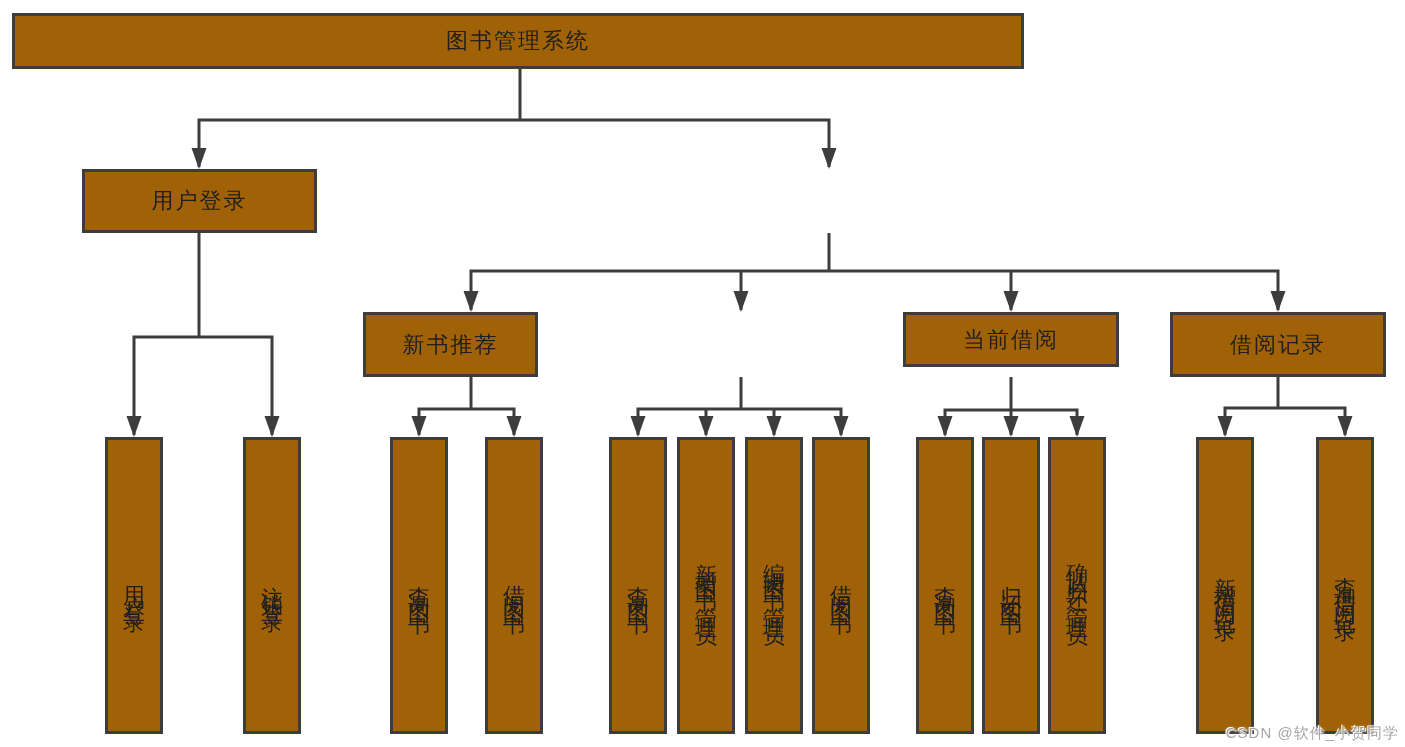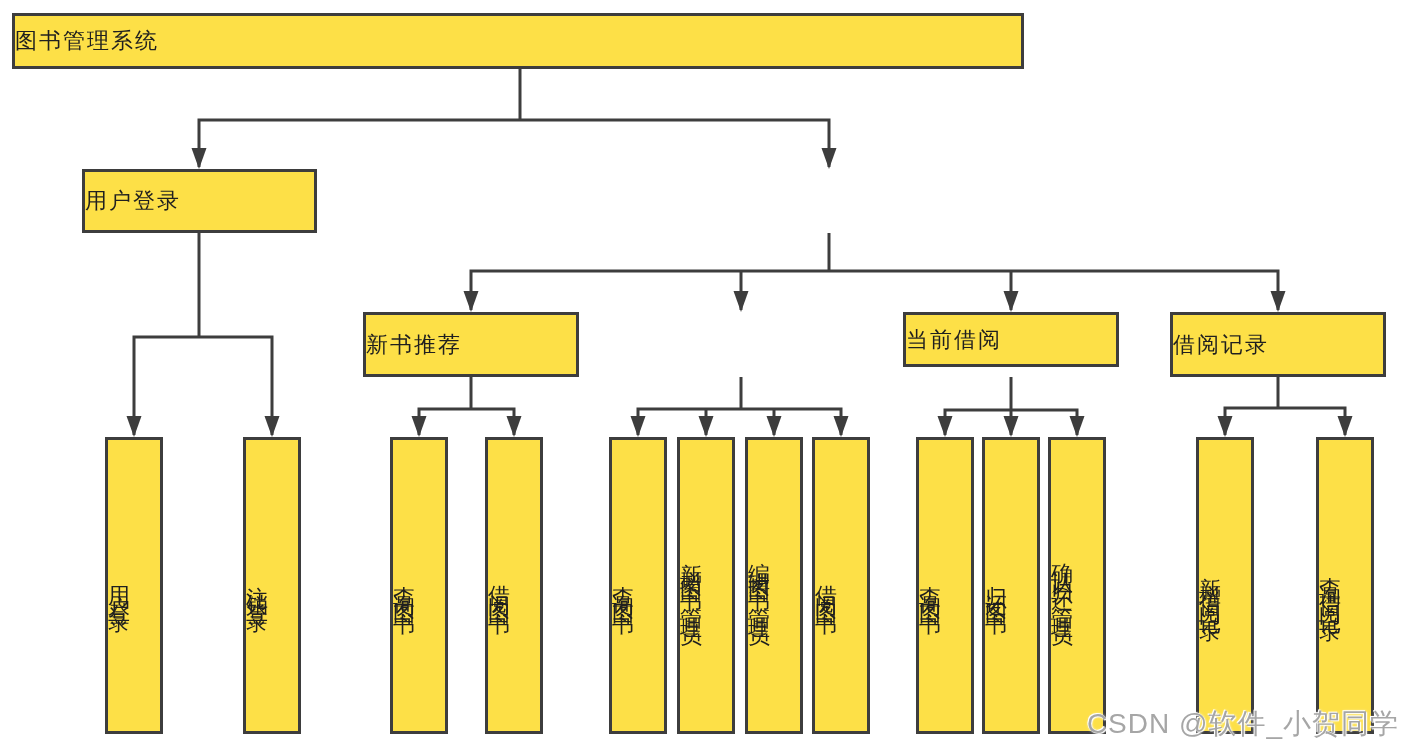--- a/index.html
+++ b/index.html
@@ -7,32 +7,32 @@
     position:relative; width:1405px; height:747px;
     background:var(--background,#ffffff);
     font-family:"Liberation Sans", sans-serif;
     overflow:hidden;
   }
   svg.wires { position:absolute; left:0; top:0; width:1405px; height:747px; }
   svg.wires path { fill:none; stroke:var(--line,#3d3d3d); stroke-width:3; }
   svg.wires polygon { fill:var(--line,#3d3d3d); stroke:none; }
   .node {
     position:absolute; box-sizing:border-box;
-    border:3px solid var(--line,#3d3d3d); background:#fde047;
-    display:flex; align-items:center; justify-content:flex-start;
+    border:3px solid var(--line,#3d3d3d); background:#a16207;
+    display:flex; align-items:center; justify-content:center;
     color:var(--text,#1f1f1f);
   }
   .node .lbl { font-size:22px; letter-spacing:2px; white-space:nowrap; }
   .node.v .lbl {
     writing-mode:vertical-rl; text-orientation:mixed;
     letter-spacing:9px; line-height:1; white-space:normal;
   }
   .watermark {
     position:absolute; right:6px; bottom:4px;
-    font-size:28px; letter-spacing:1px;
+    font-size:15px; letter-spacing:1px;
     color:var(--watermark,#a6a6a6);
     text-shadow:-1px -1px 0 #fff, 1px 1px 1px #fff, 0 0 3px #fff;
   }
 </style>
 </head>
 <body>
 
 <div class="canvas">
 
   <svg class="wires" viewBox="0 0 1405 747">
@@ -85,21 +85,21 @@
   </svg>
 
   <div class="node h" style="left:12px;top:13px;width:1012px;height:56px">
     <span class="lbl">图书管理系统</span>
   </div>
 
   <div class="node h" style="left:82px;top:169px;width:235px;height:64px">
     <span class="lbl">用户登录</span>
   </div>
 
-  <div class="node h" style="left:363px;top:312px;width:216px;height:65px">
+  <div class="node h" style="left:363px;top:312px;width:175px;height:65px">
     <span class="lbl">新书推荐</span>
   </div>
   <div class="node h" style="left:903px;top:312px;width:216px;height:55px">
     <span class="lbl">当前借阅</span>
   </div>
   <div class="node h" style="left:1170px;top:312px;width:216px;height:65px">
     <span class="lbl">借阅记录</span>
   </div>
 
   <div class="node v" style="left:105px;top:437px;width:58px;height:297px">

